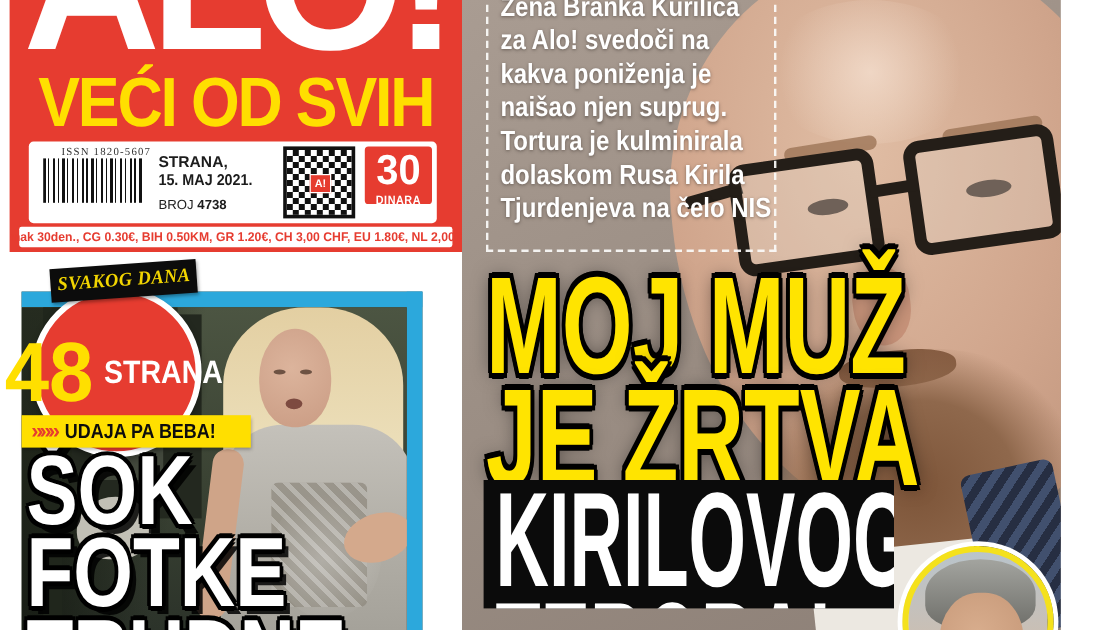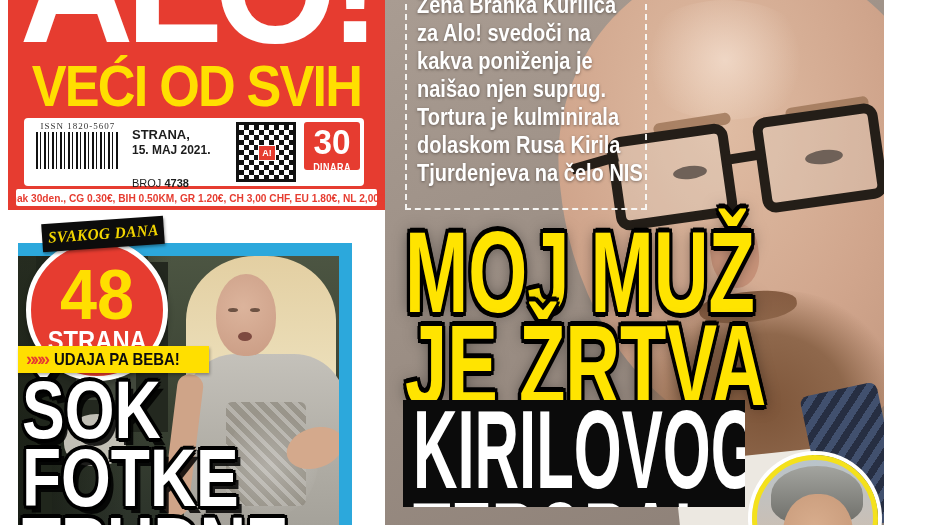--- a/index.html
+++ b/index.html
@@ -6,27 +6,27 @@
   body { background:#555; font-family:"Liberation Sans", sans-serif; }
   .page { position:relative; width:930px; height:525px; background:#ffffff; overflow:hidden; }
 
   
   .masthead { position:absolute; left:8px; top:0; width:377px; height:210px; background:#e63c30; overflow:hidden; }
   .logo { position:absolute; top:-88px; left:6px; width:365px; text-align:center; font-size:158px; font-weight:bold; color:#fff; letter-spacing:-8px; line-height:150px; }
   .tagline { position:absolute; top:52px; left:0; width:377px; text-align:center; font-size:58px; font-weight:bold; color:#ffdf00; letter-spacing:-2px; transform:scaleX(0.9); }
 
   .info-bar { position:absolute; left:16px; top:118px; width:340px; height:68px; background:#fff; border-radius:4px; }
   .barcode-block { position:absolute; left:6px; top:3px; width:96px; height:62px; }
-  .issn { font-size:9px; color:#333; text-align:center; letter-spacing:1px; font-family:"Liberation Serif",serif; }
+  .issn { font-size:9px; color:#333; text-align:right; letter-spacing:1px; font-family:"Liberation Serif",serif; }
   .bars { height:37px; margin:1px 6px 1px 6px; background:repeating-linear-gradient(90deg,#111 0 2px,#fff 2px 4px,#111 4px 5px,#fff 5px 8px); }
   .barcode-num { font-size:10px; color:#222; text-align:center; letter-spacing:2px; font-family:"Liberation Serif",serif; }
   .date-block { position:absolute; left:108px; top:9px; color:#1c1c1c; }
   .day { font-size:13px; font-weight:bold; }
   .date { font-size:13px; font-weight:bold; transform:scaleX(0.92); transform-origin:left; }
-  .broj { margin-top:20px; font-size:11px; }
+  .broj { margin-top:8px; font-size:11px; }
   .broj b { font-weight:bold; }
   .qr { position:absolute; left:212px; top:4px; width:60px; height:60px; border:3px solid #111;
         background: repeating-conic-gradient(#111 0% 25%, #fff 0% 50%) 0 0 / 10px 10px; }
   .qr-center { position:absolute; left:19px; top:20px; width:18px; height:16px; background:#e63c30; border:1px solid #fff; color:#fff; font-size:9px; font-weight:bold; text-align:center; line-height:14px; }
   .price-box { position:absolute; left:280px; top:4px; width:56px; height:48px; background:#e63c30; border-radius:3px; text-align:center; color:#fff; }
   .price-val { font-size:35px; font-weight:bold; line-height:40px; transform:scaleX(0.95); }
   .price-cur { font-size:10px; font-weight:bold; letter-spacing:0.5px; transform:scaleX(0.9); }
 
   .price-strip { position:absolute; left:8px; top:189px; width:361px; height:17px; background:#fff; border-radius:2px; display:flex; align-items:center; justify-content:center; }
   .price-text { color:#e63c30; font-size:10.5px; font-weight:bold; white-space:nowrap; transform:scaleX(0.97); }
@@ -50,21 +50,21 @@
   .woman-top { position:absolute; left:166px; top:98px; width:162px; height:171px; background:linear-gradient(#c4c1ba 0%, #b0ada5 60%, #a5a29a 100%); border-radius:52px 52px 0 0; }
   .print { position:absolute; left:42px; top:48px; width:80px; height:104px; background:#8f8a7f; opacity:.75; border-radius:6px;
            background-image:repeating-linear-gradient(45deg, rgba(255,255,255,.35) 0 4px, rgba(0,0,0,0) 4px 10px); }
   .arm { position:absolute; left:152px; top:118px; width:26px; height:142px; background:#cfa488; border-radius:12px; transform:rotate(7deg); }
   .hand { position:absolute; left:268px; top:172px; width:58px; height:40px; background:#d4a98c; border-radius:50%; transform:rotate(-18deg); }
   .belly-sheen { position:absolute; left:210px; top:150px; width:90px; height:110px; background:radial-gradient(circle at 45% 55%, rgba(255,255,255,0.25), rgba(0,0,0,0) 70%); border-radius:50%; }
 
   .badge-svakog { position:absolute; left:42px; top:220px; width:122px; height:28px; background:#0c0c0c; transform:rotate(-4deg); z-index:6; display:flex; align-items:center; justify-content:center; box-shadow:1px 2px 3px rgba(0,0,0,.35); }
   .badge-svakog span { color:#f2d500; font-family:"Liberation Serif", serif; font-style:italic; font-weight:bold; font-size:16px; letter-spacing:0.5px; transform:scaleX(0.95); white-space:nowrap; }
 
-  .circle-48 { position:absolute; left:26px; top:239px; width:142px; height:142px; background:#e63c30; border:5px solid #fff; border-radius:50%; z-index:5; display:flex; flex-direction:column; align-items:center; justify-content:center; box-shadow:0 3px 6px rgba(0,0,0,.3); }
+  .circle-48 { position:absolute; left:26px; top:239px; width:142px; height:142px; background:#e63c30; border:5px solid #fff; border-radius:50%; z-index:5; display:flex; flex-direction:row; align-items:center; justify-content:center; box-shadow:0 3px 6px rgba(0,0,0,.3); }
   .num48 { color:#ffdf00; font-size:70px; font-weight:bold; line-height:62px; transform:scaleX(0.95); }
   .strana { color:#fff; font-size:27px; font-weight:bold; line-height:30px; transform:scaleX(0.88); letter-spacing:0; }
 
   .badge-udaja { position:absolute; left:18px; top:346px; height:27px; background:#ffdf00; z-index:6; display:flex; align-items:center; padding:0 12px 0 8px; box-shadow:1px 2px 3px rgba(0,0,0,.3); }
   .chevrons { color:#e63c30; font-weight:bold; font-size:18px; letter-spacing:-3px; margin-right:7px; line-height:27px; }
   .kicker-text { color:#0d0d0d; font-weight:bold; font-size:17px; white-space:nowrap; transform:scaleX(0.88); transform-origin:left; }
 
   .headline-sok { position:absolute; left:22px; top:376px; z-index:5; }
   .sok-line { color:#fff; font-size:82px; font-weight:bold; line-height:68px; white-space:nowrap; transform:scaleX(0.78); transform-origin:left;
     text-shadow:-4px 0 #000, 4px 0 #000, 0 -4px #000, 0 4px #000, -3px -3px #000, 3px 3px #000, -3px 3px #000, 3px -3px #000, 7px 7px 0 rgba(0,0,0,.85); }

